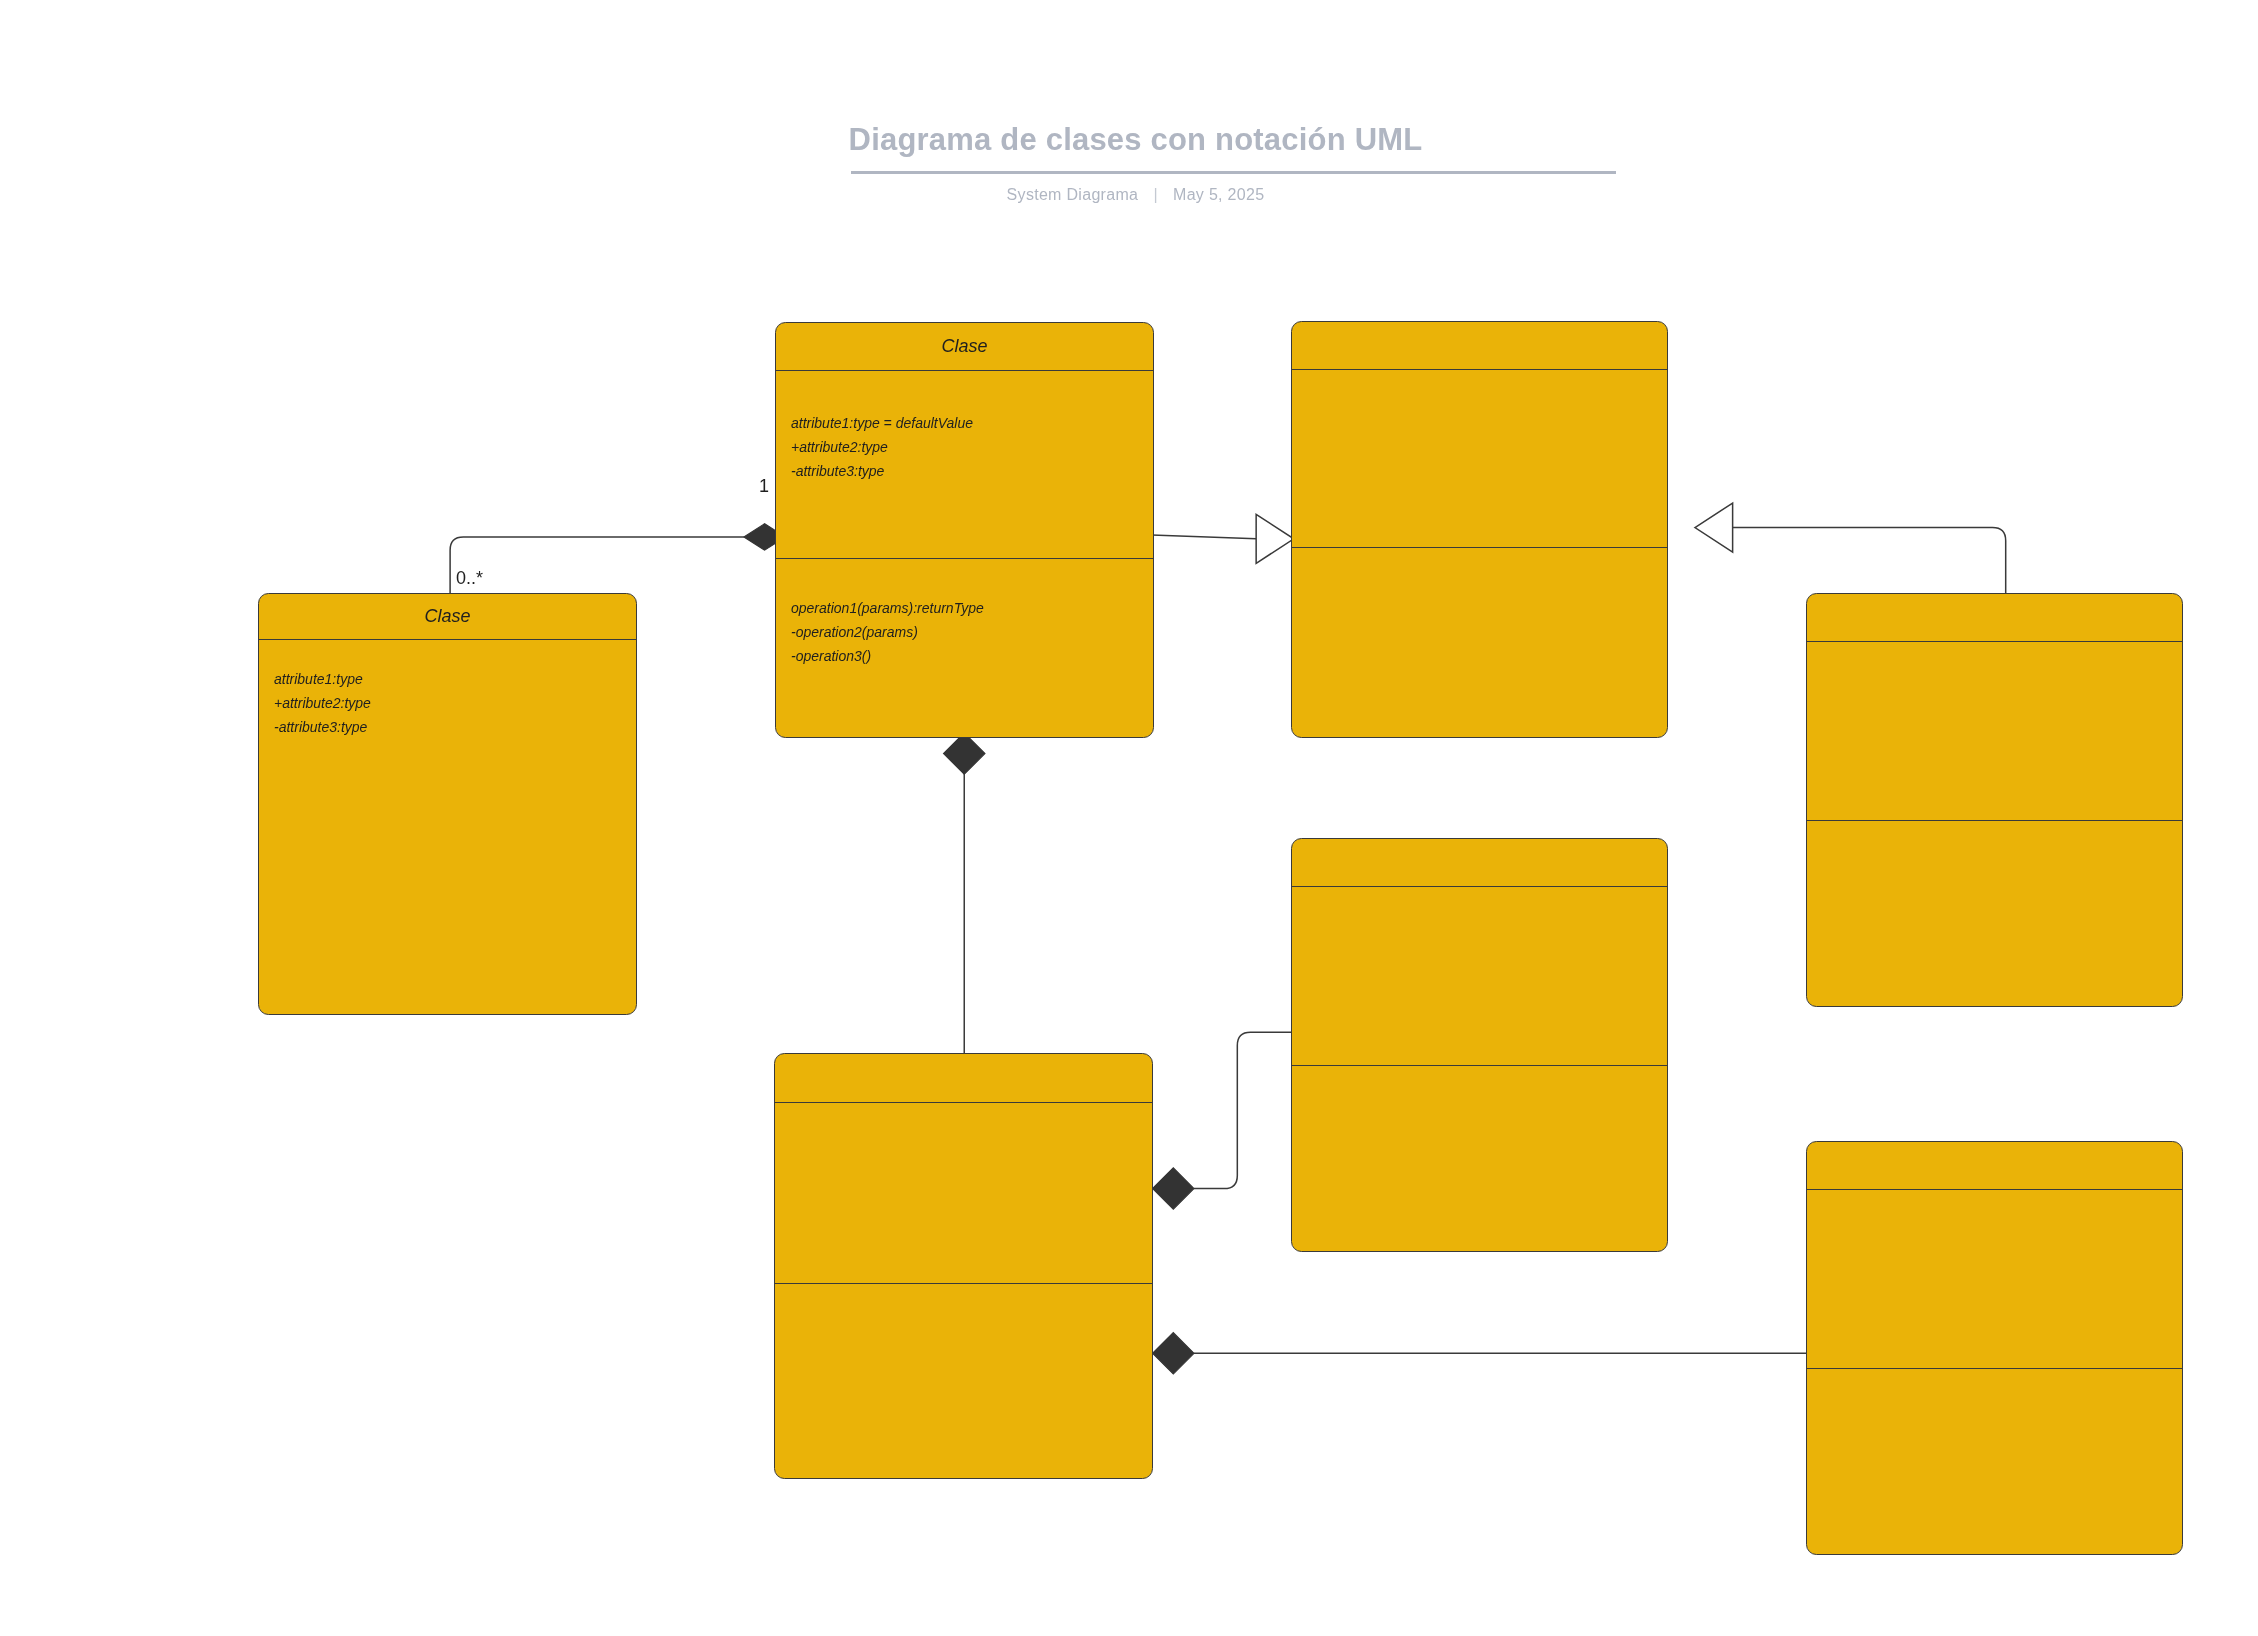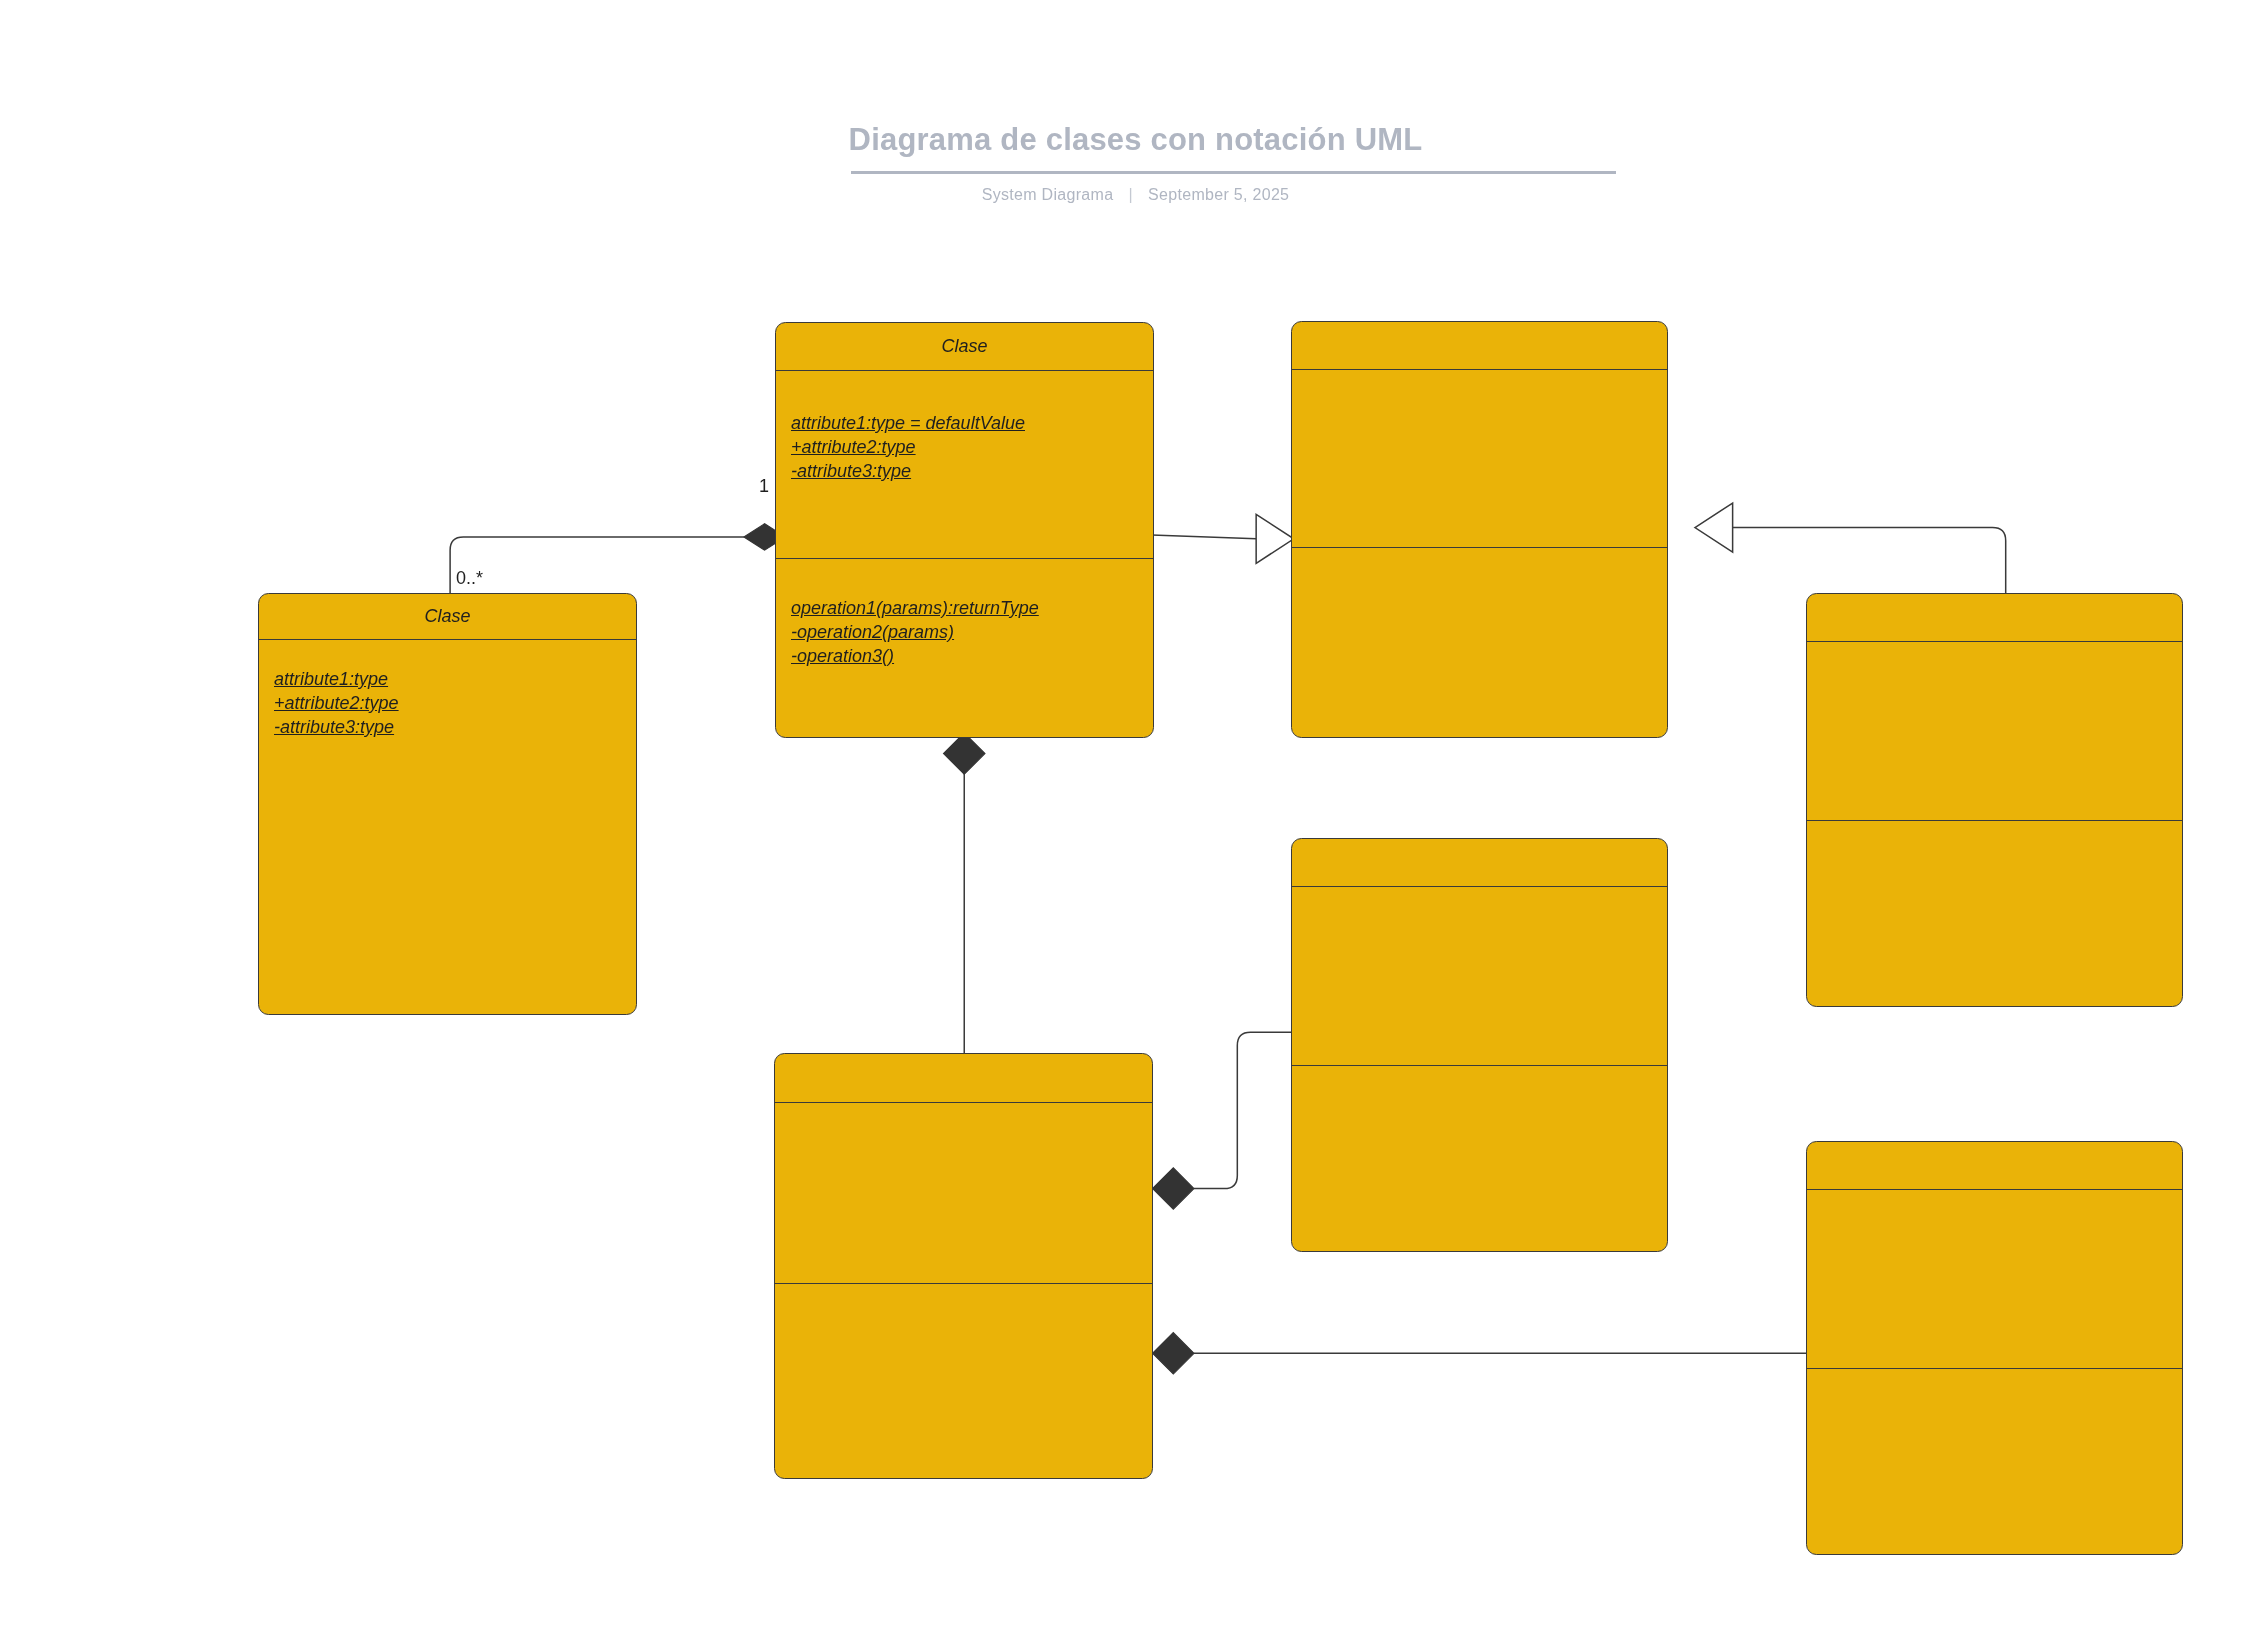--- a/index.html
+++ b/index.html
@@ -101,38 +101,37 @@
     color: #1f1f1f;
     text-align: center;
     white-space: nowrap;
   }
   .member-list {
     margin: 0;
     padding: 0;
     list-style: none;
   }
   .member-list li {
-    font-size: 18px;
+    font-size: 14px;
     font-style: italic;
     color: #1f1f1f;
     line-height: 24px;
     white-space: nowrap;
-    text-decoration: underline;
   }
 </style>
 </head>
 <body>
 
 <div id="header">
   <div id="doc-title">Diagrama de clases con notación UML</div>
   <div id="title-rule"></div>
   <div id="doc-meta">
     <span>System Diagrama</span>
     <span class="sep">|</span>
-    <span>September 5, 2025</span>
+    <span>May 5, 2025</span>
   </div>
 </div>
 
 <div id="canvas">
 
   <svg id="connectors" viewBox="0 0 2399 1738" xmlns="http://www.w3.org/2000/svg">
 
     <g>
       <path d="M 790 570 L 492 570 Q 478 570 478 584 L 478 630" fill="none" stroke="#3a3a3a" stroke-width="1.6"></path>
       <polygon points="790,570 812,556 834,570 812,584" fill="#333333" stroke="#333333" stroke-width="1.2"></polygon>

